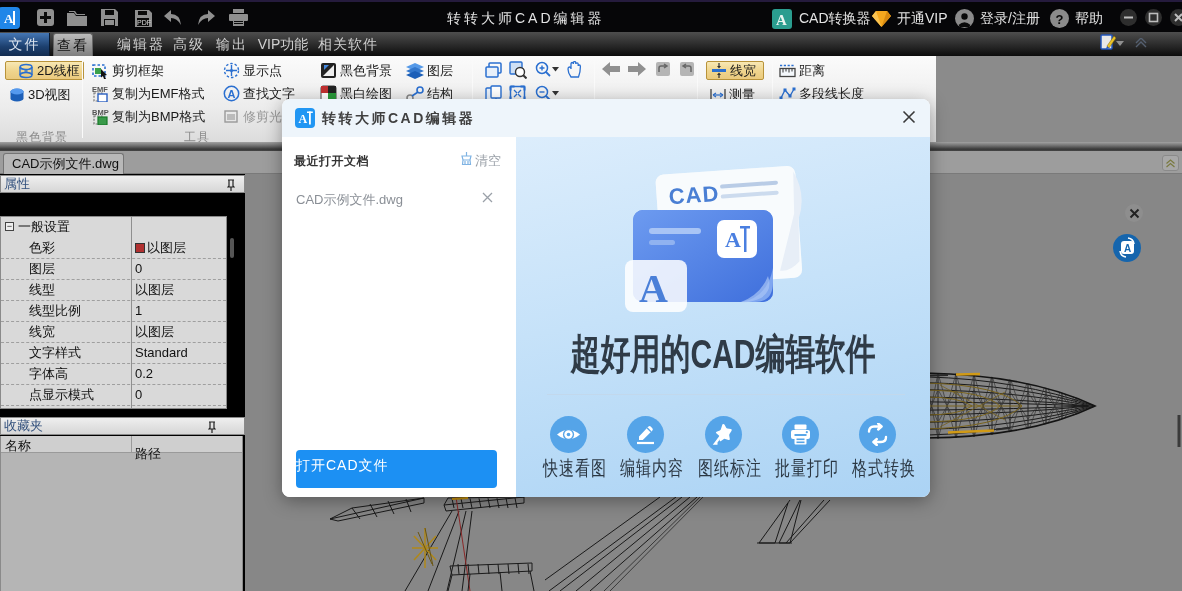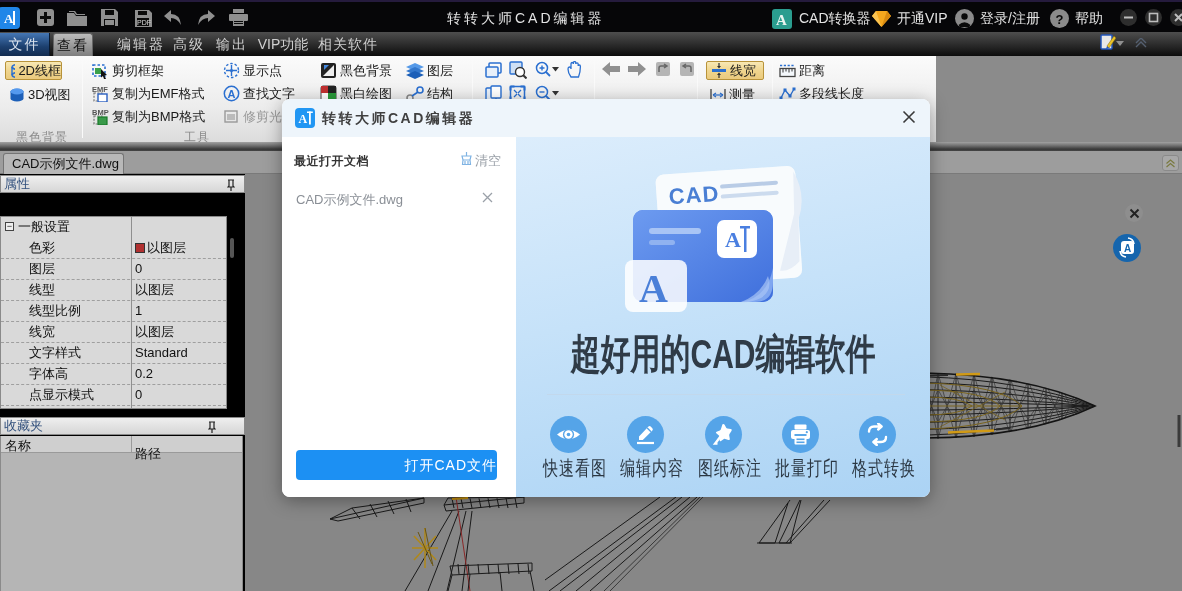--- a/index.html
+++ b/index.html
@@ -43,21 +43,21 @@
 #favcols{position:absolute;left:0;top:262px;width:243px;height:328px;background:#b5b5b5;border:1px solid #8a8a8a;border-top:none}
 #favhdr{position:relative;height:17px;background:#cfcfcf;border-bottom:1px solid #9a9a9a;font-size:13px;color:#111}
 
 #dialog{left:282px;top:99px;width:648px;height:398px;background:#fff;border-radius:8px;box-shadow:0 4px 18px rgba(0,0,0,.35);overflow:hidden}
 #dhead{position:absolute;left:0;top:0;width:648px;height:38px;background:#eef5fb}
 #dtitle{position:absolute;left:40px;top:11px;font-size:14px;font-weight:bold;color:#404040;letter-spacing:2.5px}
 #dleft{position:absolute;left:0;top:38px;width:234px;height:360px;background:#fff}
 #recent{position:absolute;left:12px;top:16px;font-size:12px;font-weight:bold;color:#333;letter-spacing:.5px}
 #clear{position:absolute;left:193px;top:15px;font-size:13px;color:#9aa0a8}
 #ditem{position:absolute;left:14px;top:54px;font-size:13px;color:#8a8f96}
-#dbtn{position:absolute;left:14px;top:313px;width:201px;height:30px;background:#1c90f3;border-radius:4px;color:#fff;font-size:14px;text-align:right;line-height:30px;letter-spacing:1px}
+#dbtn{position:absolute;left:14px;top:313px;width:201px;height:38px;background:#1c90f3;border-radius:4px;color:#fff;font-size:14px;text-align:left;line-height:30px;letter-spacing:1px}
 #dright{position:absolute;left:234px;top:38px;width:414px;height:360px;background:linear-gradient(168deg,#dcedfc 0%,#c6e2f9 45%,#abd3f4 100%)}
 #headline{position:absolute;left:0;top:197px;width:414px;text-align:center;font-size:30px;font-weight:bold;color:#2f3b47;white-space:nowrap;transform:scaleY(1.38);transform-origin:50% 50%}
 #divider{position:absolute;left:31px;top:257px;width:358px;height:1px;background:#c2d8ec}
 .feat{position:absolute;top:279px;width:78px;text-align:right}
 .fcirc{width:37px;height:37px;border-radius:50%;background:#55a4e8;margin:0 auto;position:relative}
 .flabel{margin-top:6px;font-size:15px;color:#2b3743;white-space:nowrap;letter-spacing:1px;transform:scaleY(1.35)}
 #fball{left:1113px;top:234px;width:28px;height:28px;border-radius:50%;background:#1565ad}
 </style></head>
 <body>
 
@@ -153,21 +153,21 @@
     </svg>
   <svg class="abs" style="left:1116px;top:9px" width="10" height="6">
       <path d="M0 0 L8 0 L4 5 Z" fill="#909090"></path>
     </svg>
   <svg class="abs" style="left:1135px;top:6px" width="12" height="10">
       <path d="M1 9 L6 4 L11 9 M1 5 L6 0 L11 5" stroke="#556070" stroke-width="1.4" fill="none"></path>
     </svg>
 </div>
 
 <div class="abs" id="ribbon">
-  <div class="rbtn hl" style="left:5px;top:5px;width:57px;padding-left:4px">
+  <div class="rbtn hl" style="left:5px;top:5px;width:79px;padding-left:12px">
     <svg width="16" height="16">
         <ellipse cx="8" cy="4" rx="6" ry="2.5" fill="none" stroke="#2a6fd0" stroke-width="1.4"></ellipse>
         <path d="M2 4 L2 12 M14 4 L14 12" stroke="#2a6fd0" stroke-width="1.4"></path>
         <ellipse cx="8" cy="12" rx="6" ry="2.5" fill="none" stroke="#2a6fd0" stroke-width="1.4"></ellipse>
         <path d="M2 4 L14 12 M14 4 L2 12" stroke="#2a6fd0" stroke-width=".8"></path>
       </svg>2D线框</div>
   <div class="rbtn" style="left:9px;top:29px">
     <svg width="16" height="16">
         <ellipse cx="8" cy="4.5" rx="6.5" ry="3" fill="#4488dd"></ellipse>
         <path d="M1.5 4.5 L1.5 11.5 A6.5 3 0 0 0 14.5 11.5 L14.5 4.5 Z" fill="#1c5fb8"></path>

